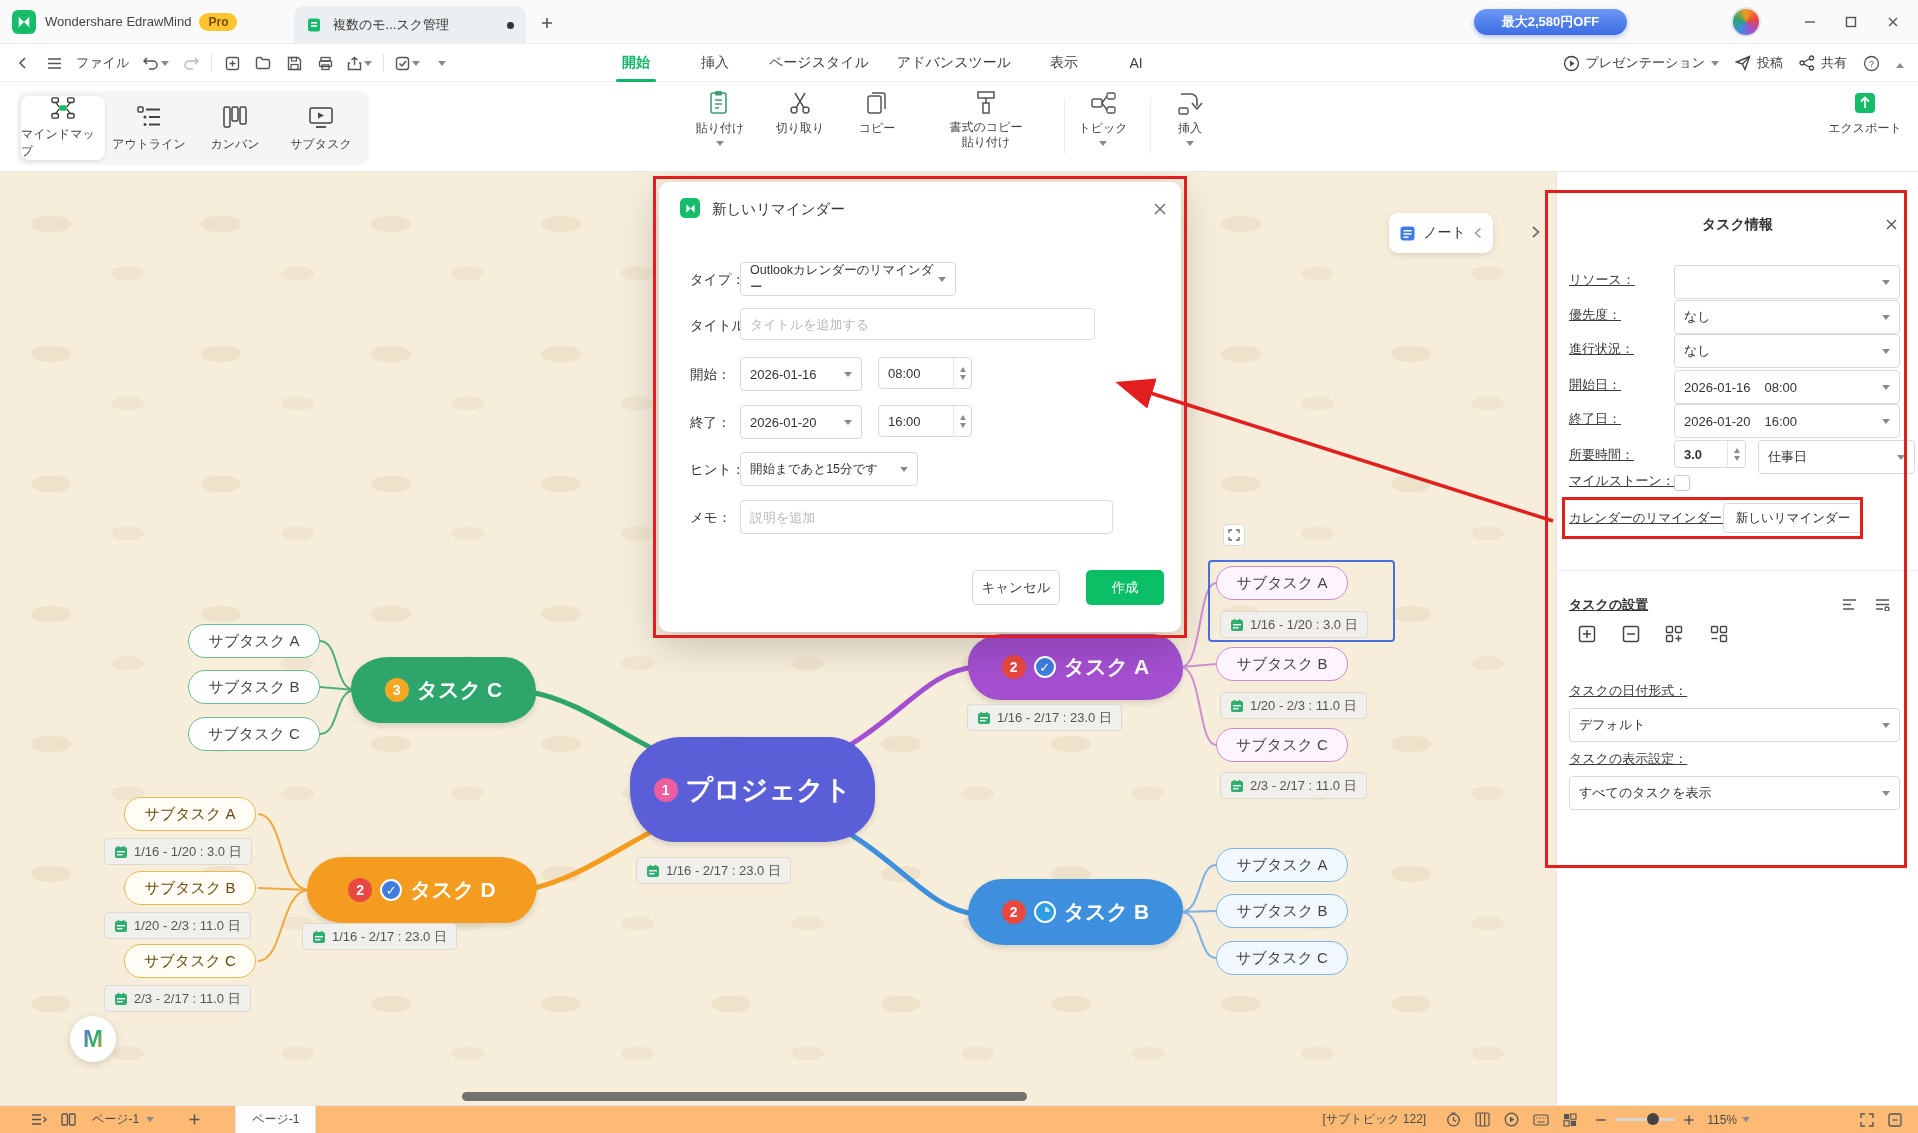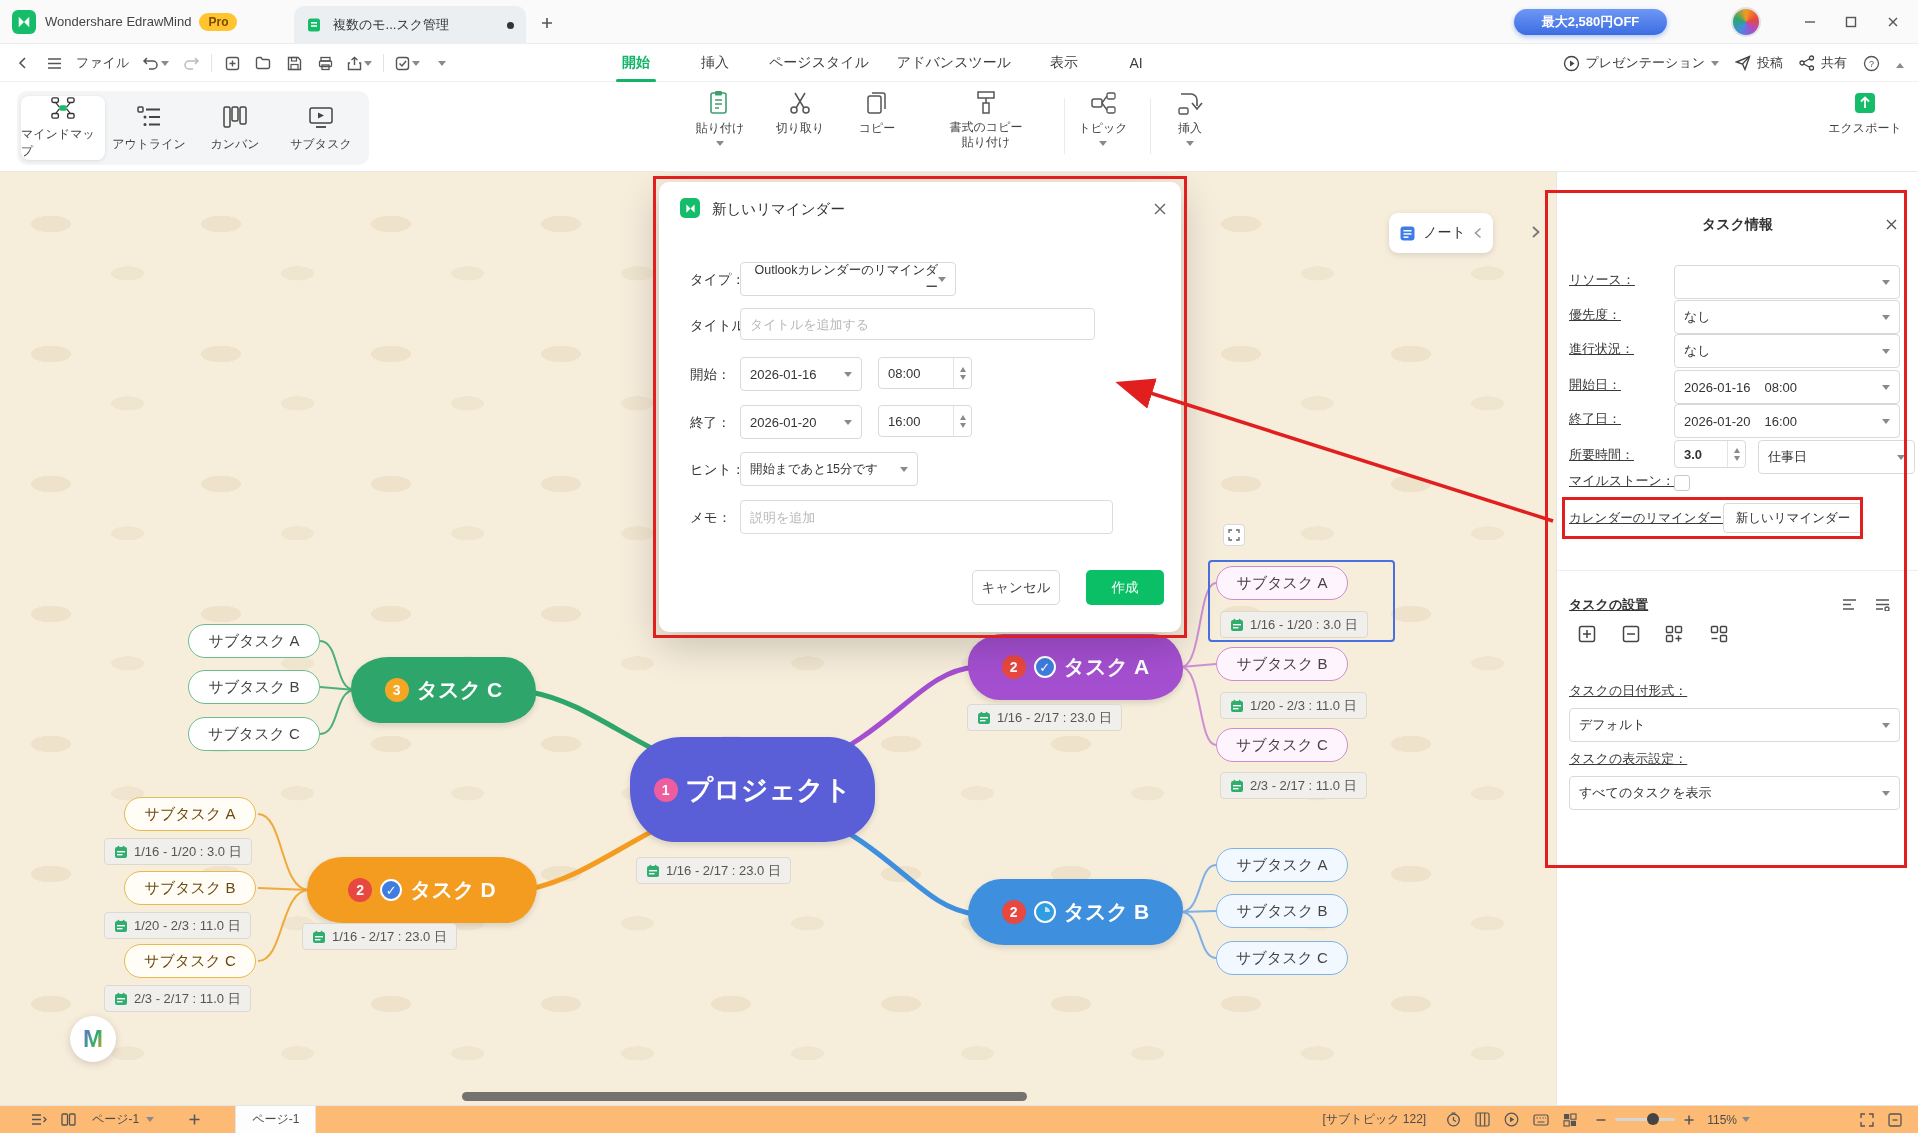--- a/index.html
+++ b/index.html
@@ -14,21 +14,21 @@
 
   
   .titlebar { position: absolute; top:0; left:0; right:0; height:44px; background:#fafafa; border-bottom:1px solid #ececec; z-index:100; }
   .logo-mark { width:24px; height:24px; border-radius:6px; background:#15bd6a; display:flex; align-items:center; justify-content:center; }
   .app-name { font-size:13px; color:#444; margin-left:9px; }
   .pro-badge { margin-left:8px; background:#ffc42e; color:#7a4b00; font-size:12px; font-weight:bold; padding:2px 9px; border-radius:9px; }
   .doc-tab { position:absolute; left:294px; top:6px; width:232px; height:38px; background:#eceff1; border-radius:10px 10px 0 0; display:flex; align-items:center; padding:0 12px; }
   .doc-tab .t { font-size:13px; color:#333; margin-left:11px; flex:1; white-space:nowrap; overflow:hidden; }
   .unsaved-dot { width:7px; height:7px; border-radius:50%; background:#333; margin-left:6px; }
   .newtab-btn { position:absolute; left:536px; top:12px; width:22px; height:22px; display:flex; align-items:center; justify-content:center; border-radius:4px; }
-  .promo-pill { position:absolute; left:1474px; top:9px; width:153px; height:26px; border-radius:13px; background:linear-gradient(180deg,#6d97f5,#3c6de2); color:#fff; font-size:13px; font-weight:bold; display:flex; align-items:center; justify-content:center; box-shadow:0 2px 5px rgba(60,109,226,.4);margin-left:40px; }
+  .promo-pill { position:absolute; left:1474px; top:9px; width:153px; height:26px; border-radius:13px; background:linear-gradient(180deg,#6d97f5,#3c6de2); color:#fff; font-size:13px; font-weight:bold; display:flex; align-items:center; justify-content:center; box-shadow:0 2px 5px rgba(60,109,226,.4); }
   .avatar { position:absolute; left:1731px; top:7px; width:30px; height:30px; border-radius:50%; background:conic-gradient(#f39c1f,#e8483f,#a44fd0,#3e8fdd,#2ea56b,#f39c1f); border:2px solid #dfe3e8; }
   .win-btn { position:absolute; top:6px; width:34px; height:32px; display:flex; align-items:center; justify-content:center; color:#555; }
 
   
   .menubar { position:absolute; top:44px; left:0; right:0; height:38px; background:#fff; border-bottom:1px solid #f0f0f0; z-index:99; }
   .menu-left { position:absolute; left:12px; top:0; height:38px; display:flex; align-items:center; gap:9px; }
   .mi { display:flex; align-items:center; justify-content:center; min-width:22px; height:26px; border-radius:4px; color:#4a4a4a; font-size:13px; gap:2px; padding:0 2px; }
   .msep { width:1px; height:18px; background:#e3e3e3; }
   .menu-tab { position:absolute; top:0; height:38px; display:flex; align-items:center; font-size:14px; color:#3c3c3c; transform:translateX(-50%); }
   .menu-tab.active { color:#12b467; font-weight:bold; }
@@ -49,21 +49,21 @@
   .canvas { position:absolute; top:172px; bottom:28px; left:0; right:0; background-color:#f6eddb;
     background-image:
       radial-gradient(ellipse 34px 14px at 30% 40%, rgba(205,180,140,.20) 0 58%, transparent 60%),
       radial-gradient(ellipse 28px 12px at 75% 78%, rgba(205,180,140,.15) 0 58%, transparent 60%);
     background-size:170px 130px; overflow:hidden; }
   .tnode { position:absolute; display:flex; align-items:center; justify-content:center; gap:8px; color:#fff; font-weight:bold; z-index:3; box-shadow:0 3px 6px rgba(0,0,0,.12); }
   .numbadge { width:24px; height:24px; border-radius:50%; display:flex; align-items:center; justify-content:center; font-size:14px; color:#fff; flex:none; }
   .checkbadge { width:22px; height:22px; border-radius:50%; background:#3f7de0; color:#fff; font-size:13px; display:flex; align-items:center; justify-content:center; flex:none; border:2px solid #fff; }
   .pill { position:absolute; width:132px; height:34px; border-radius:17px; display:flex; align-items:center; justify-content:center; font-size:15px; color:#444; background:#fff; z-index:3; }
   .dbadge { position:absolute; height:27px; background:#f1efeb; border:1px solid #ddd8d0; border-radius:4px; display:flex; align-items:center; gap:6px; padding:0 9px; font-size:13px; color:#555; z-index:3; white-space:nowrap; }
-  .select { background:#fff; border:1px solid #d9d9d9; border-radius:4px; display:flex; align-items:center; justify-content:space-between; padding:16px 9px; font-size:13px; color:#333;text-align:right; }
+  .select { background:#fff; border:1px solid #d9d9d9; border-radius:4px; display:flex; align-items:center; justify-content:space-between; padding:16px 9px; font-size:13px; color:#333; }
   .spin { background:#fff; border:1px solid #d9d9d9; border-radius:4px; display:flex; align-items:stretch; font-size:13px; color:#333; }
   .spin .v { flex:1; display:flex; align-items:center; padding-left:9px; }
   .spin .arrows { width:18px; border-left:1px solid #e4e4e4; display:flex; flex-direction:column; align-items:center; justify-content:center; gap:3px; }
   .spin .arrows .caret, .spin .arrows .caret-up { border-left-width:3.5px; border-right-width:3.5px; }
   .note-btn { position:absolute; left:1389px; top:41px; width:104px; height:40px; background:#fff; border-radius:9px; box-shadow:0 2px 6px rgba(0,0,0,.12); display:flex; align-items:center; justify-content:center; gap:7px; font-size:14px; color:#333; z-index:5; }
   .hscrollbar { position:absolute; left:462px; top:920px; width:565px; height:9px; background:#5d5d5d; border-radius:5px; opacity:.85; z-index:6; }
   .corner-logo { position:absolute; left:70px; top:844px; width:46px; height:46px; border-radius:50%; background:#fff; box-shadow:0 2px 8px rgba(0,0,0,.15); display:flex; align-items:center; justify-content:center; z-index:6; }
   .corner-logo span { font-size:24px; font-weight:bold; background:linear-gradient(120deg,#7b5cf0,#2fae6e 55%,#f39c1f); -webkit-background-clip:text; background-clip:text; color:transparent; }
 
   

